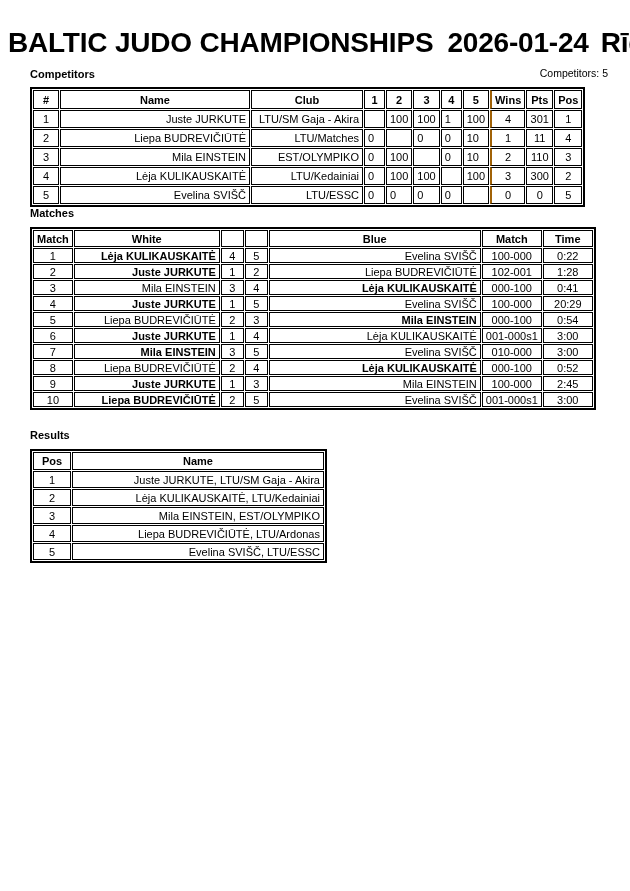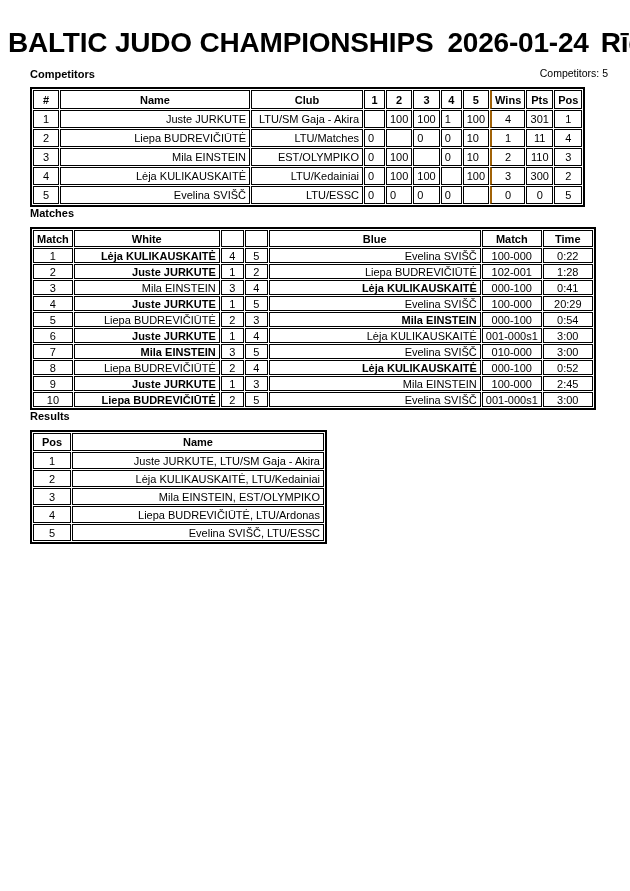--- a/index.html
+++ b/index.html
@@ -11,21 +11,21 @@
     margin:27px 4px 0 8px; font-size:28px; font-weight:bold; white-space:nowrap;
     letter-spacing:-0.2px;
   }
   .page-title .gap-md { margin-left:14px; }
   .page-title .gap-sm { margin-left:12px; }
   .page-title .gap-lg { margin-left:22px; }
 
   .heading { font-size:11px; font-weight:bold; text-align:left; line-height:13px; }
   .heading-competitors { width:408px; margin:9px 0 6px 30px; }
   .heading-matches { width:545px; margin:0 0 7px 30px; }
-  .heading-results { width:295px; margin:0 0 7px 30px; }
+  .heading-results { width:295px; margin:19px 0 7px 30px; }
 
   .competitors-count {
     position:absolute; top:67px; right:22px; font-size:10.5px; font-weight:normal;
   }
 
   table {
     border-collapse:separate; border-spacing:1px; background:#fff;
     border:2px solid #000; margin-left:30px; table-layout:fixed;
   }
   td, th {

